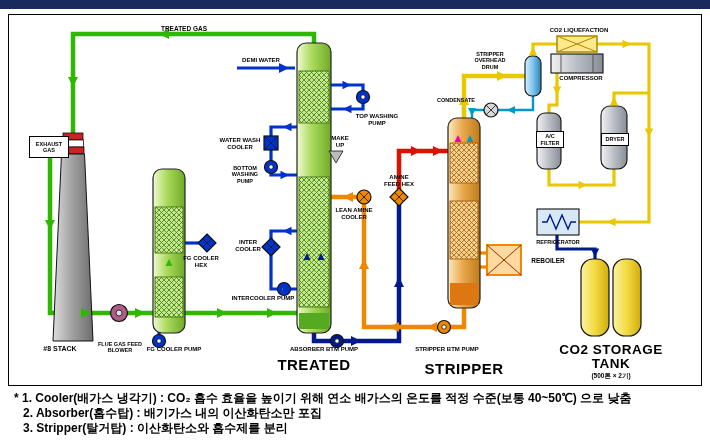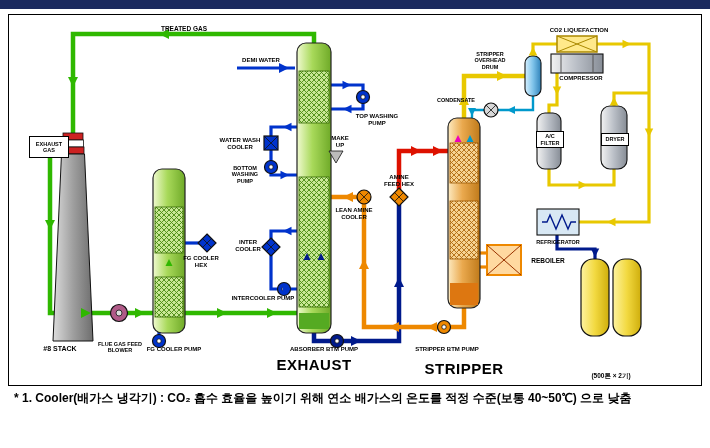--- a/index.html
+++ b/index.html
@@ -267,19 +267,23 @@
 OVERHEAD
 DRUM</div>
     <div class="lbl" style="left:420px;top:82px;width:54px;font-size:5.5px;">CONDENSATE</div>
     <div class="lbl" style="left:528px;top:12px;width:84px;">CO2 LIQUEFACTION</div>
     <div class="lbl" style="left:546px;top:60px;width:52px;">COMPRESSOR</div>
     <div class="lbl boxed" style="left:527px;top:116px;width:26px;height:15px;font-size:5.5px;">A/C
 FILTER</div>
     <div class="lbl boxed" style="left:592px;top:118px;width:26px;height:11px;font-size:5.5px;">DRYER</div>
     <div class="lbl" style="left:520px;top:224px;width:58px;font-size:5.5px;">REFRIGERATOR</div>
 
-    <div class="lbl big" style="left:244px;top:342px;width:122px;">EXHAUST</div>
+    <div class="lbl big" style="left:244px;top:342px;width:122px;">TREATED</div>
     <div class="lbl big" style="left:396px;top:346px;width:118px;">STRIPPER</div>
+    <div class="lbl big" style="left:527px;top:328px;width:150px;font-size:13.5px;">CO2  STORAGE
+TANK</div>
     <div class="lbl" style="left:527px;top:357px;width:150px;font-size:6.5px;">(500톤 × 2기)</div>
   </div>
 
   <div class="note" style="left:14px;top:390px;">* 1. Cooler(배가스 냉각기) : CO₂ 흡수 효율을 높이기 위해 연소 배가스의 온도를 적정 수준(보통 40~50℃) 으로 낮춤</div>
+  <div class="note" style="left:23px;top:405px;">2. Absorber(흡수탑) : 배기가스 내의 이산화탄소만 포집</div>
+  <div class="note" style="left:23px;top:420px;">3. Stripper(탈거탑) : 이산화탄소와 흡수제를 분리</div>
 </div>
 
 </body></html>

